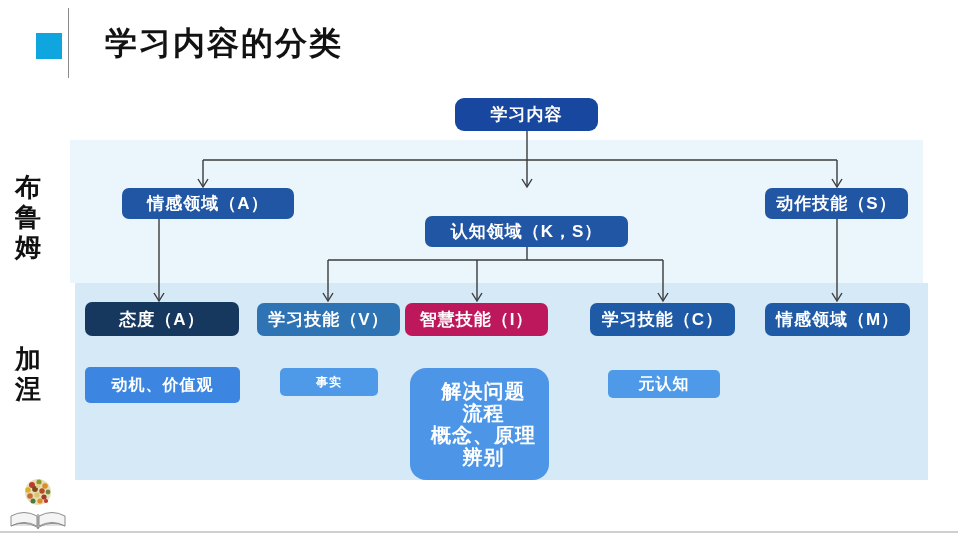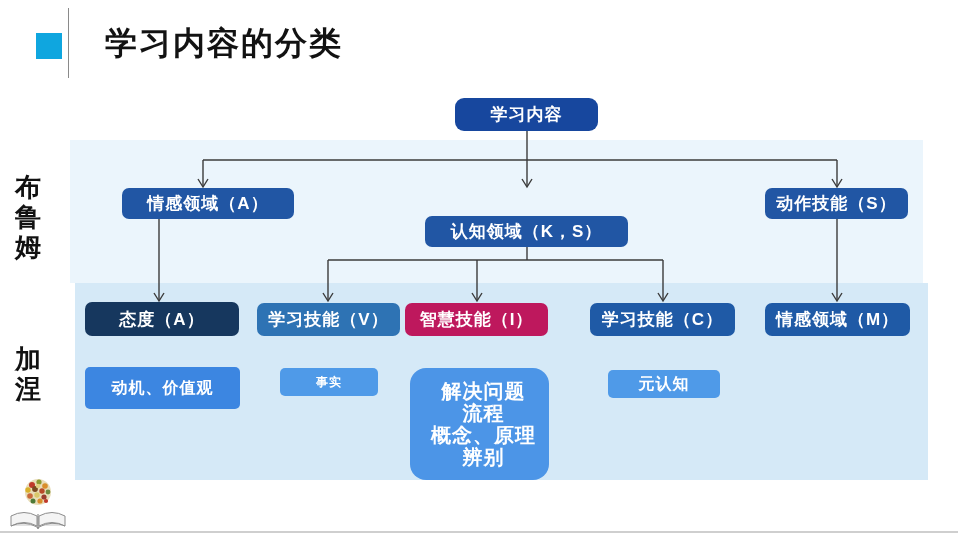--- a/index.html
+++ b/index.html
@@ -47,21 +47,21 @@
   }
   .n-root        {left:455px;top:98px; width:143px;height:33px;background:#17479e;border-radius:9px;}
   .n-affective   {left:122px;top:188px;width:172px;height:31px;background:#2156a4;}
   .n-cognitive   {left:425px;top:188px;width:203px;height:31px;background:#2156a4;margin-top:28px;}
   .n-motor-s     {left:765px;top:188px;width:143px;height:31px;background:#2156a4;}
   .n-attitude    {left:85px; top:302px;width:154px;height:34px;background:#16375e;}
   .n-verbal      {left:257px;top:303px;width:143px;height:33px;background:#2e73b4;}
   .n-intellect   {left:405px;top:303px;width:143px;height:33px;background:#be185d;}
   .n-learnskill  {left:590px;top:303px;width:145px;height:33px;background:#1f5aa6;}
   .n-motor-m     {left:765px;top:303px;width:145px;height:33px;background:#1f5aa6;}
-  .n-motivation  {left:85px; top:367px;width:155px;height:42px;background:#3c86e1;font-size:16px;border-radius:5px;}
+  .n-motivation  {left:85px; top:367px;width:155px;height:36px;background:#3c86e1;font-size:16px;border-radius:5px;}
   .n-fact        {left:280px;top:368px;width:98px; height:28px;background:#4f9ae8;font-size:12px;border-radius:5px;}
   .n-problem     {left:410px;top:368px;width:131px;height:112px;background:#4c95e7;font-size:20px;
                   border-radius:16px;white-space:pre-line;line-height:22px;padding-left:8px;}
   .n-metacog     {left:608px;top:370px;width:112px;height:28px;background:#4f9ae8;font-size:16px;border-radius:5px;}
 
   
   .connectors{left:0;top:0;width:958px;height:537px;pointer-events:none;}
 
   
   .footer-rule{left:0;top:531px;width:958px;height:2px;background:#cfcfcf;}

